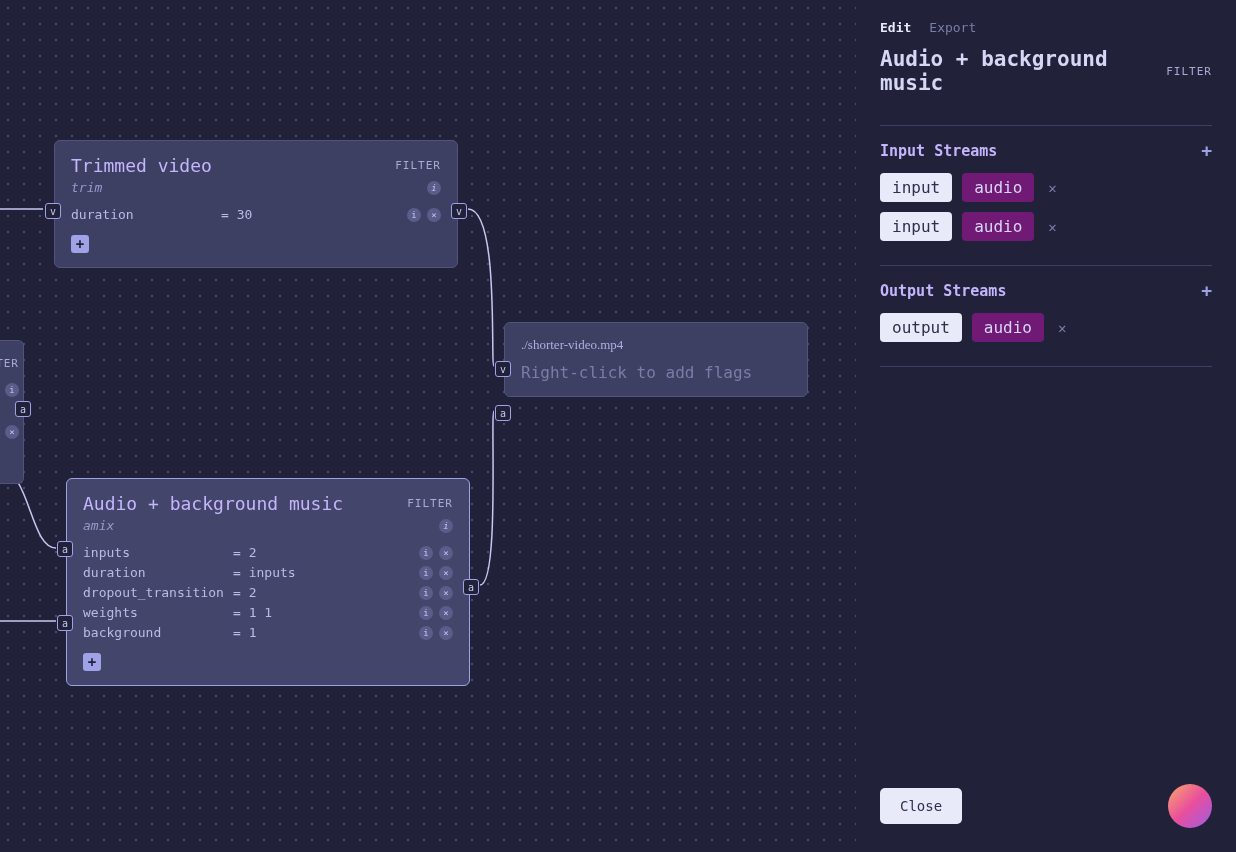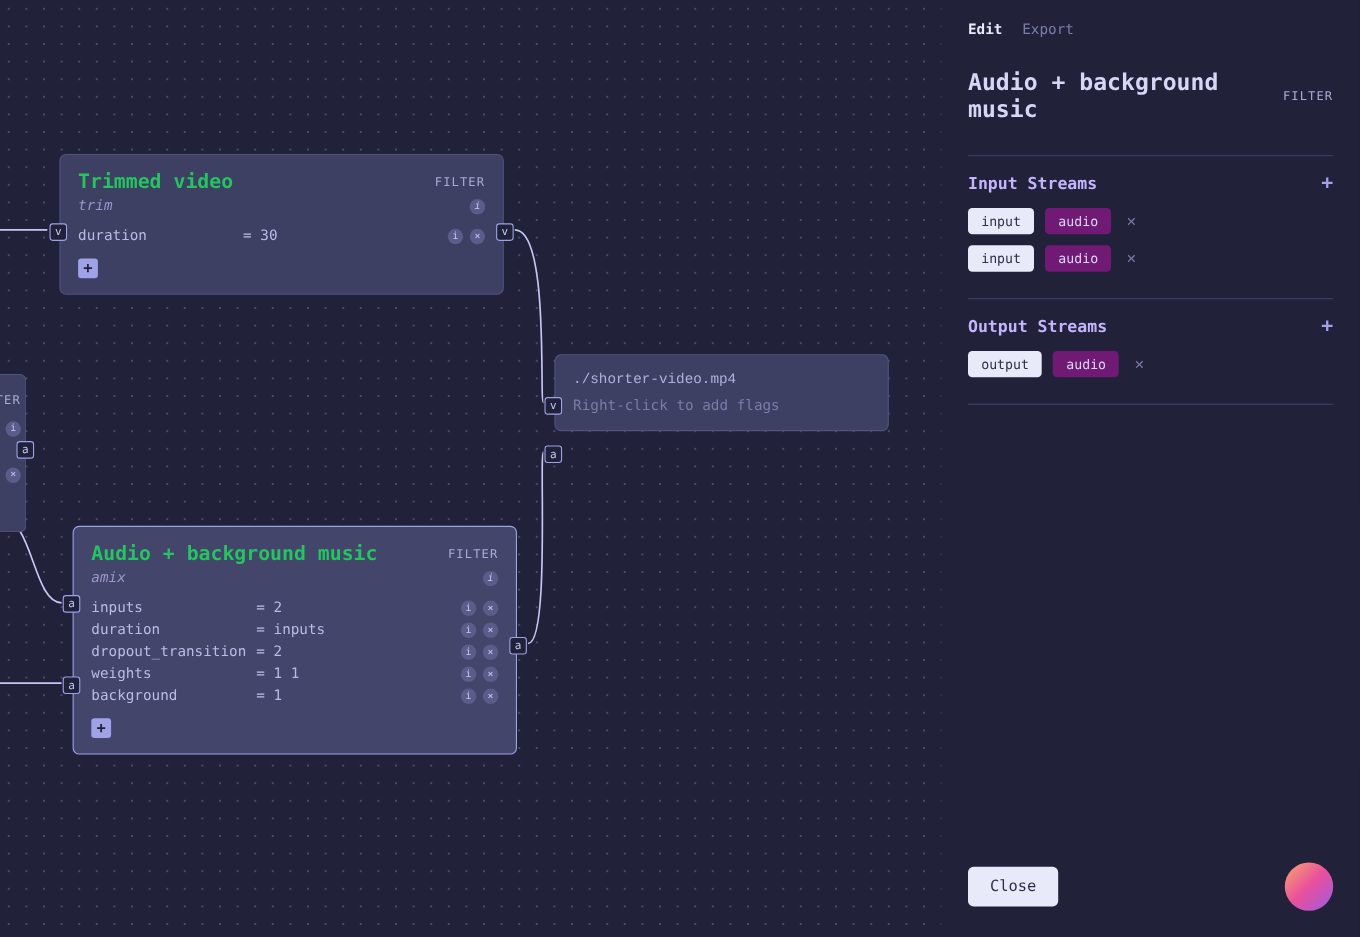--- a/index.html
+++ b/index.html
@@ -1,45 +1,45 @@
 <!DOCTYPE html>
 <html><head>
 <meta charset="utf-8">
 <style>
 *{box-sizing:border-box;margin:0;padding:0}
 body{font-family:ui-monospace,'SF Mono',Menlo,Consolas,monospace;background:#21213a;color:#c6c8f2;width:1236px;height:852px;overflow:hidden;position:relative}
 .canvas{position:absolute;left:0;top:0;width:856px;height:852px;background:#21213a;background-image:radial-gradient(circle,#4a4a6a 1px,transparent 1px);background-size:16px 16px;background-position:0 0}
 .node{position:absolute;background:#3d3f63;border:1px solid #52547a;border-radius:6px;padding:14px 16px;color:#c6c8f2}
 .node.selected{background:#43456b;border:1px solid #9fa2e6}
 .node-header{display:flex;justify-content:space-between;align-items:center;margin-bottom:4px}
-.node-title{font-size:18px;font-weight:700;color:#22c55e}
+.node-title{font-size:18px;font-weight:400;color:#c4b5fd}
 .node-tag{font-size:11px;letter-spacing:1px;color:#a9abd4}
 .node-sub{font-size:13px;font-style:italic;color:#9699cc;margin-bottom:10px;display:flex;justify-content:space-between;align-items:center}
 .param-row{display:flex;align-items:center;font-size:13px;color:#b9bce6;line-height:20px}
 .param-name{width:150px}
 .param-val{flex:1}
 .param-icons{display:flex;gap:6px}
 .circ{width:14px;height:14px;border-radius:50%;background:#5a5d8a;display:inline-flex;align-items:center;justify-content:center;font-size:9px;color:#c6c8f2;cursor:pointer}
 .plus-btn{width:18px;height:18px;background:#9fa2e6;border-radius:3px;display:flex;align-items:center;justify-content:center;color:#21213a;font-weight:bold;font-size:14px;margin-top:10px;cursor:pointer}
 .port{position:absolute;width:16px;height:16px;background:#21213a;border:1px solid #9fa2e6;border-radius:3px;display:flex;align-items:center;justify-content:center;font-size:10px;color:#c6c8f2}
-.output-node .node-sub{font-style:normal;font-family:Liberation Mono, monospace;color:#aeb1e0}
-.hint{font-size:13px;color:#7a7da8;}
+.output-node .node-sub{font-style:normal;font-family:Liberation Serif, serif;color:#aeb1e0}
+.hint{font-size:16px;color:#7a7da8;}
 .partial{position:absolute;left:0;top:340px;width:24px;height:144px;background:#3d3f63;border:1px solid #52547a;border-left:none;border-radius:0 6px 6px 0}
 .sidebar{position:absolute;right:0;top:0;width:380px;height:852px;background:#21213a;padding:20px 24px;display:flex;flex-direction:column}
-.tabs{display:flex;gap:18px;margin-bottom:28px;font-size:13px}
+.tabs{display:flex;gap:18px;margin-bottom:12px;font-size:13px}
 .tab{color:#7a7da8;cursor:pointer}
 .tab.active{color:#e8e9f9;font-weight:600}
 .panel-title{display:flex;justify-content:space-between;align-items:center;margin-bottom:16px}
 .panel-title h2{font-size:21px;font-weight:600;color:#d5d7f5}
 .divider{height:1px;background:#3d3f63;margin:14px 0}
 .section-head{display:flex;justify-content:space-between;align-items:center;margin-bottom:12px}
 .section-head span{font-size:15px;font-weight:600;color:#c4b5fd}
 .section-head .add{font-size:18px;color:#9fa2e6;cursor:pointer}
 .stream-row{display:flex;gap:10px;align-items:center;margin-bottom:10px}
-.pill{background:#e8e9f9;color:#2e2f4a;font-size:12px;padding:5px 12px;border-radius:4px;cursor:pointer}
+.pill{background:#e8e9f9;color:#2e2f4a;font-size:16px;padding:5px 12px;border-radius:4px;cursor:pointer}
 .pill.dark{background:#701a75;color:#d5d7f5}
 .remove{color:#7a7da8;font-size:14px;cursor:pointer;padding:0 4px}
 .close-btn{background:#e8e9f9;color:#2e2f4a;border:none;padding:10px 20px;border-radius:5px;font-size:14px;font-family:inherit;cursor:pointer;align-self:flex-start;margin-top:auto;margin-bottom:8px}
 .bubble{position:absolute;right:24px;bottom:24px;width:44px;height:44px;border-radius:50%;background:linear-gradient(135deg,#f9a86a,#e94f9c,#9b5de5);cursor:pointer}
 .brand{position:absolute;left:28px;bottom:28px;display:flex;align-items:center;gap:10px}
 .logo{width:28px;height:28px;background:linear-gradient(135deg,#8a8de8,#6366d4);border-radius:4px;position:relative}
 .logo::before{content:'';position:absolute;width:10px;height:10px;background:#fff;border-radius:2px;left:4px;top:4px}
 .brand-text{font-size:19px;font-weight:600}
 .brand-a{color:#e8e9f9}
 .brand-b{color:#9fa2e6}

